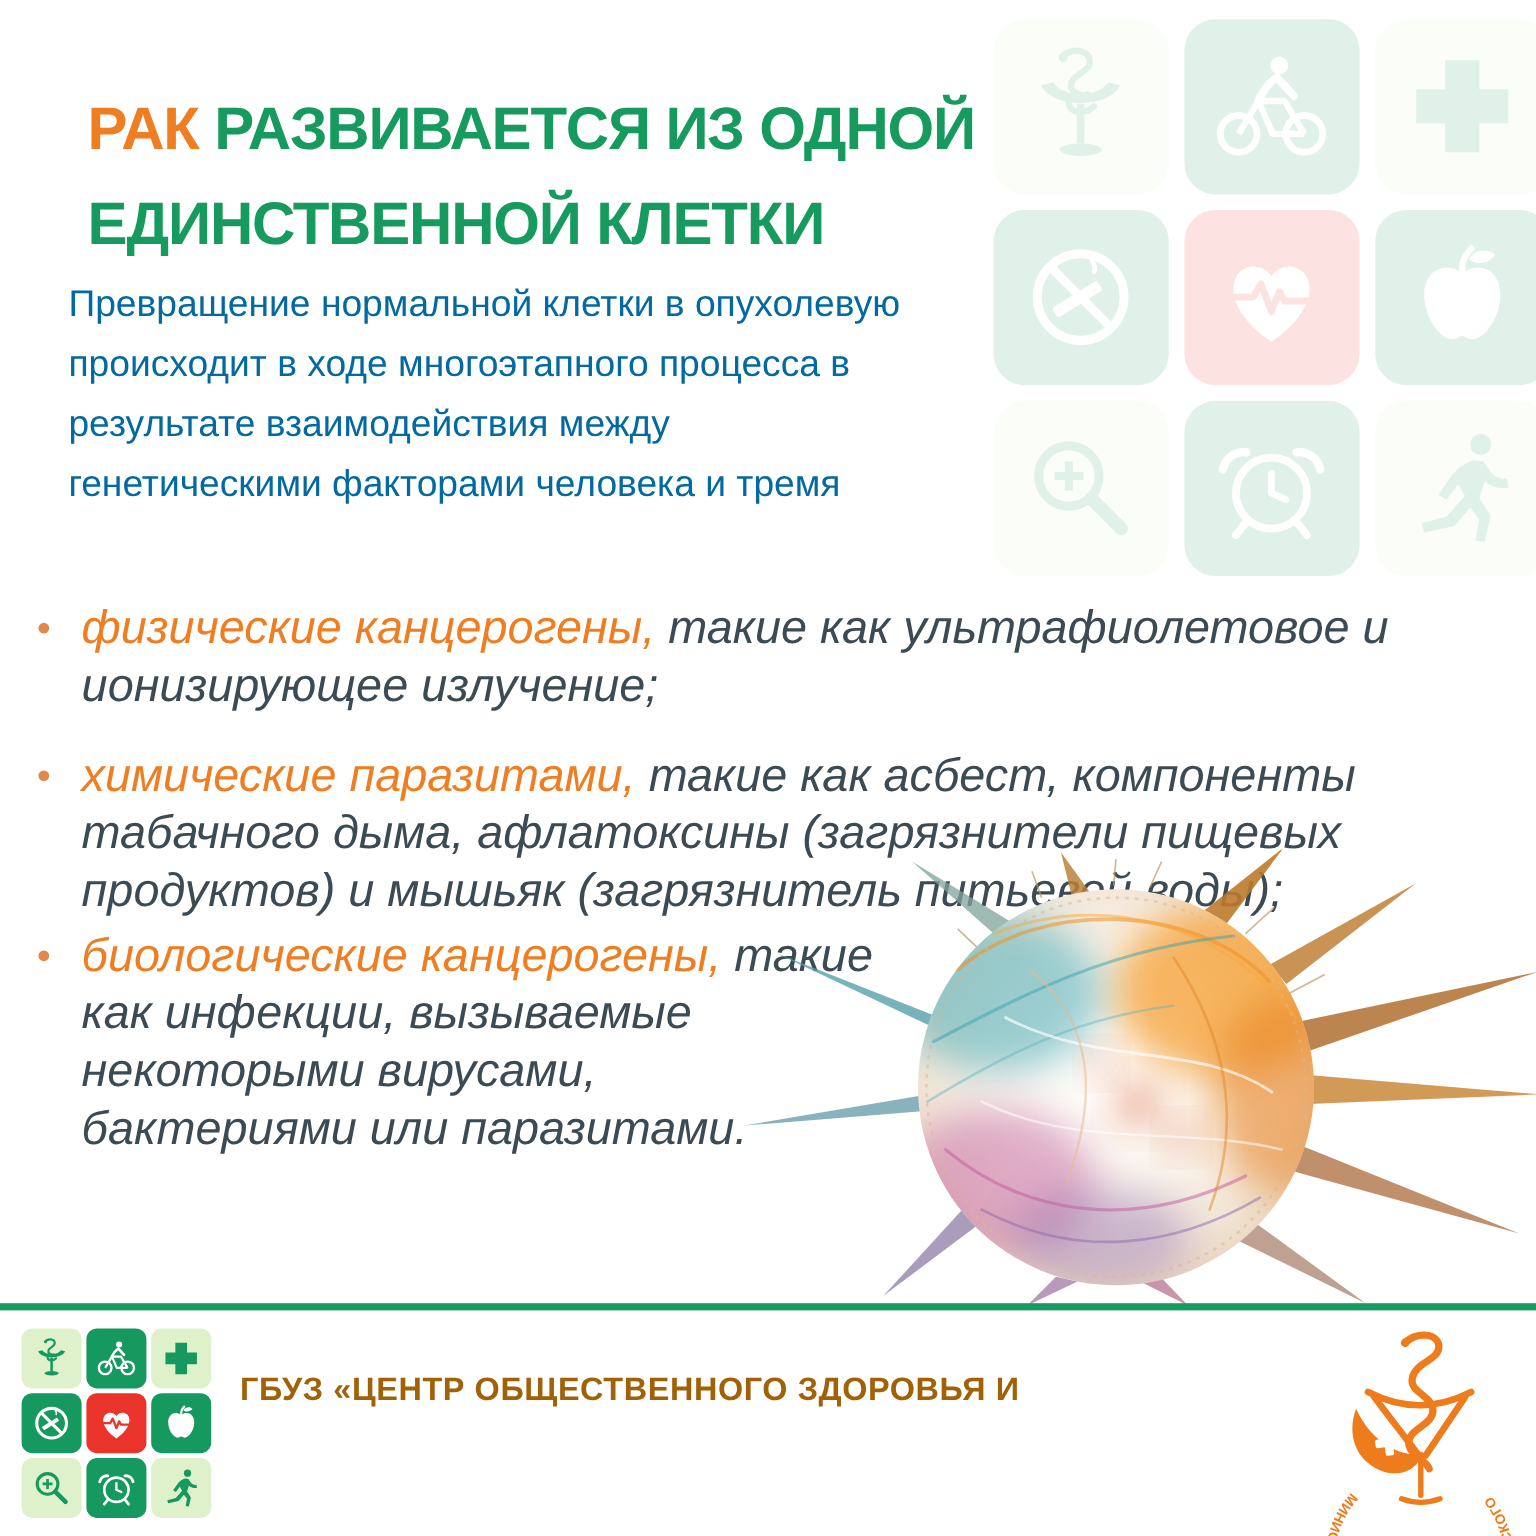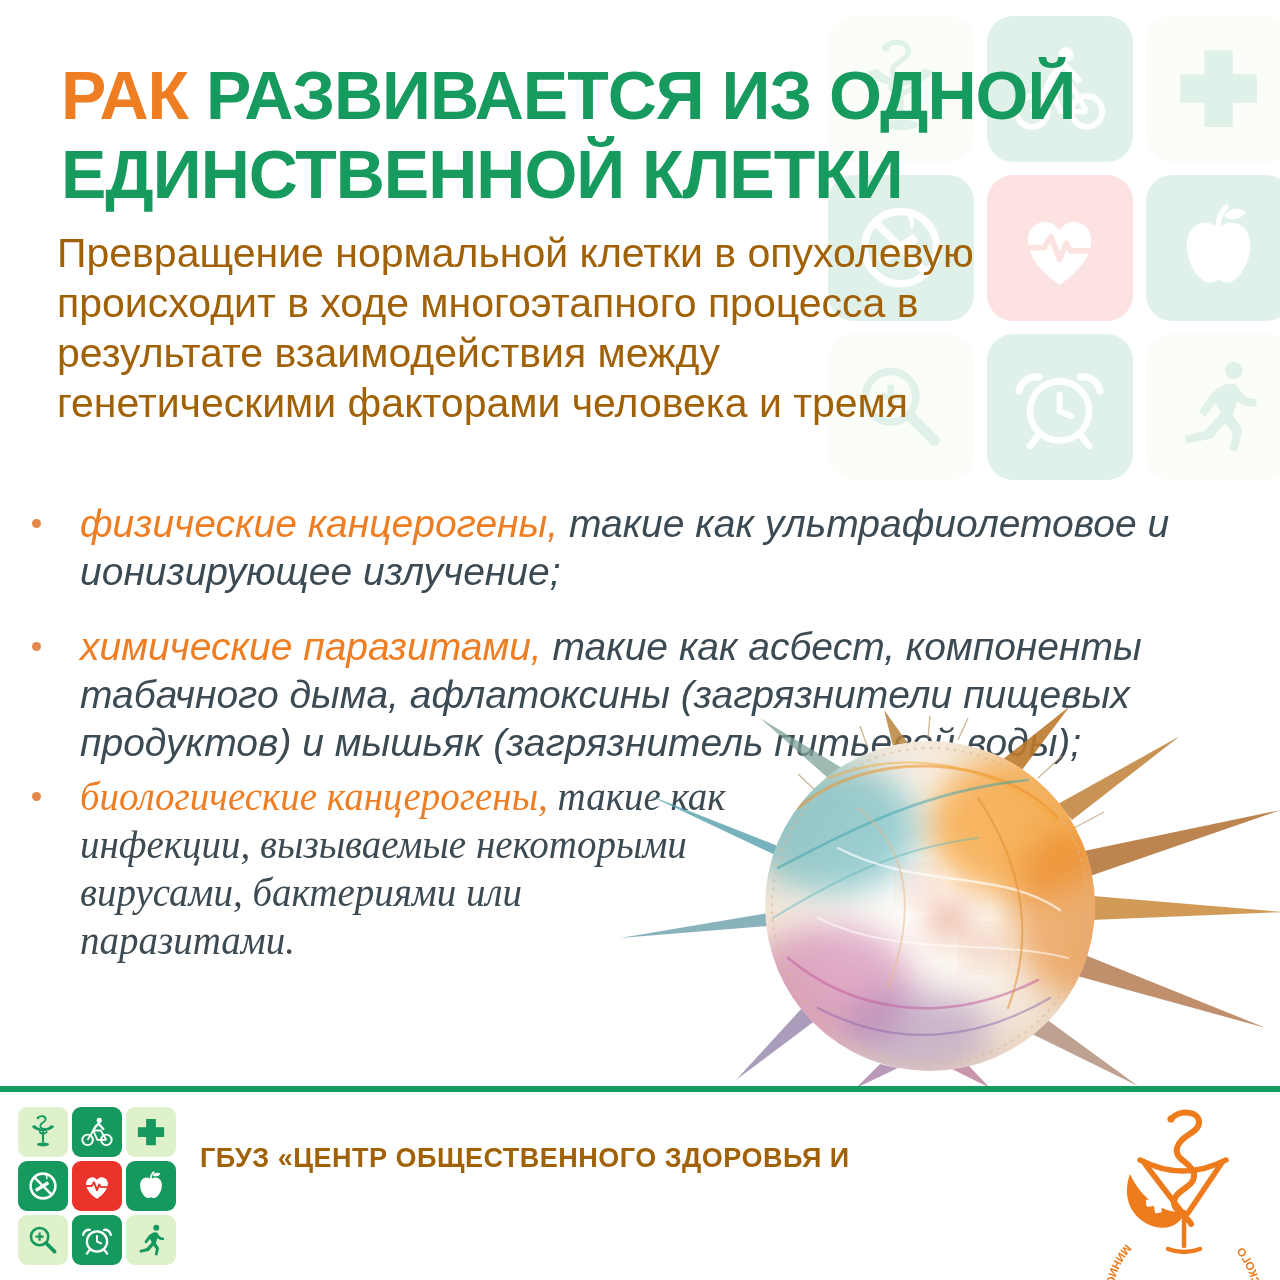--- a/index.html
+++ b/index.html
@@ -16,42 +16,42 @@
   .wm-tile{border-radius:26px;}
   
   .tile{display:flex;align-items:center;justify-content:center;}
   .tile svg{width:72%;height:72%;}
   .t-light{background:#DEF1CB;color:#16995E;--bg:#DEF1CB;}
   .t-dark{background:#16995E;color:#ffffff;--bg:#16995E;}
   .t-red{background:#E9332B;color:#ffffff;--bg:#E9332B;}
   
   .title{
     position:absolute;left:57px;top:52px;width:1200px;
-    font-size:68px;line-height:79px;font-weight:bold;letter-spacing:-1px;
-    color:#179A5E;margin:4px;
+    font-size:50px;line-height:79px;font-weight:bold;letter-spacing:-1px;
+    color:#179A5E;margin:16px;
   }
   .title .accent{color:#EF7D22;}
   
   .intro{
     position:absolute;left:57px;top:228px;width:1190px;
-    font-size:41px;line-height:50px;color:#a16207;
-  }
-  
-  .bullet{position:absolute;left:32px;display:flex;gap:12px;}
+    font-size:31px;line-height:50px;color:#0369a1;
+  }
+  
+  .bullet{position:absolute;left:32px;display:flex;}
   .bullet .dot{
     width:9px;height:9px;border-radius:50%;background:#E2884B;
     margin:19px 27px 0 0;flex:0 0 auto;
   }
   .bullet .bullet-text{
     font-style:italic;font-size:39px;line-height:48px;color:#3C4A54;
   }
   .bullet .term{color:#EF7D22;}
   .b1{top:500px;} .b1 .bullet-text{max-width:1130px;}
   .b2{top:623px;} .b2 .bullet-text{max-width:1130px;}
-  .b3{top:773px;} .b3 .bullet-text{max-width:665px;font-family:Liberation Serif, serif;}
+  .b3{top:773px;} .b3 .bullet-text{max-width:665px;}
   
   .cell-art{position:absolute;left:618px;top:708px;width:665px;height:380px;}
   
   .divider{position:absolute;left:0;top:1086px;width:1280px;height:6px;background:#169B60;}
   .footer-icons{
     position:absolute;left:18px;top:1107px;
     display:grid;grid-template-columns:repeat(3,50px);grid-auto-rows:50px;gap:4px;
   }
   .footer-icons .tile{border-radius:9px;}
   .org-text{

